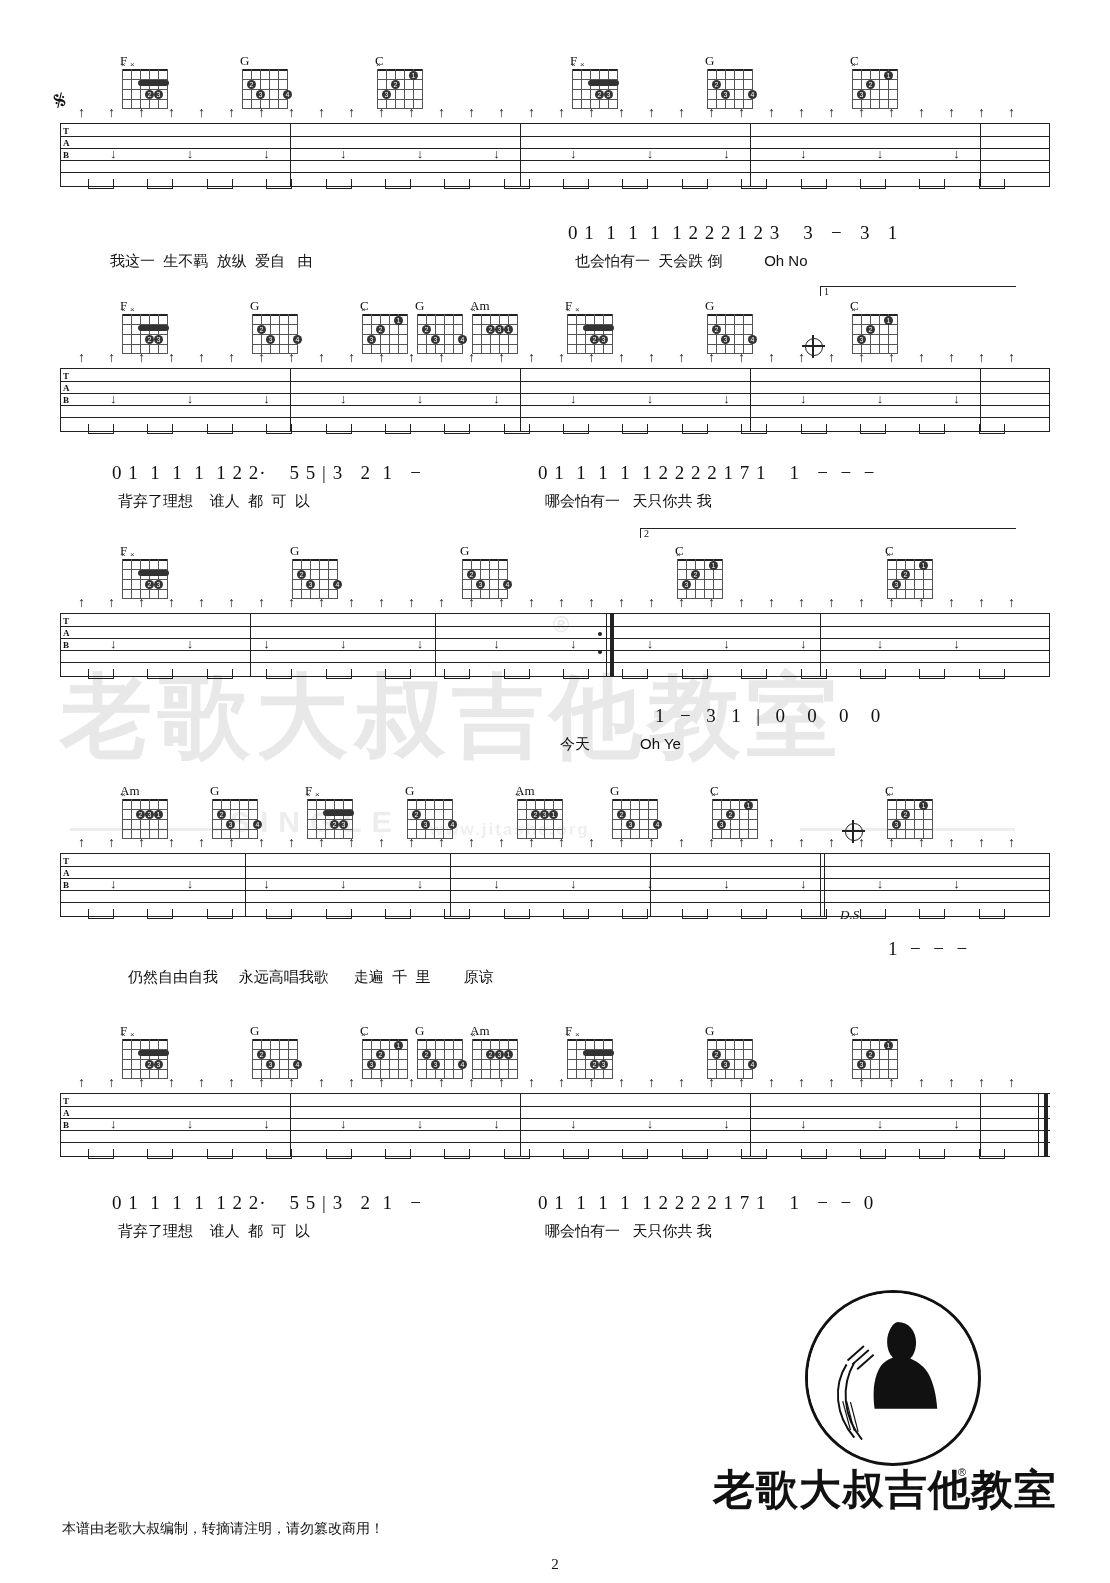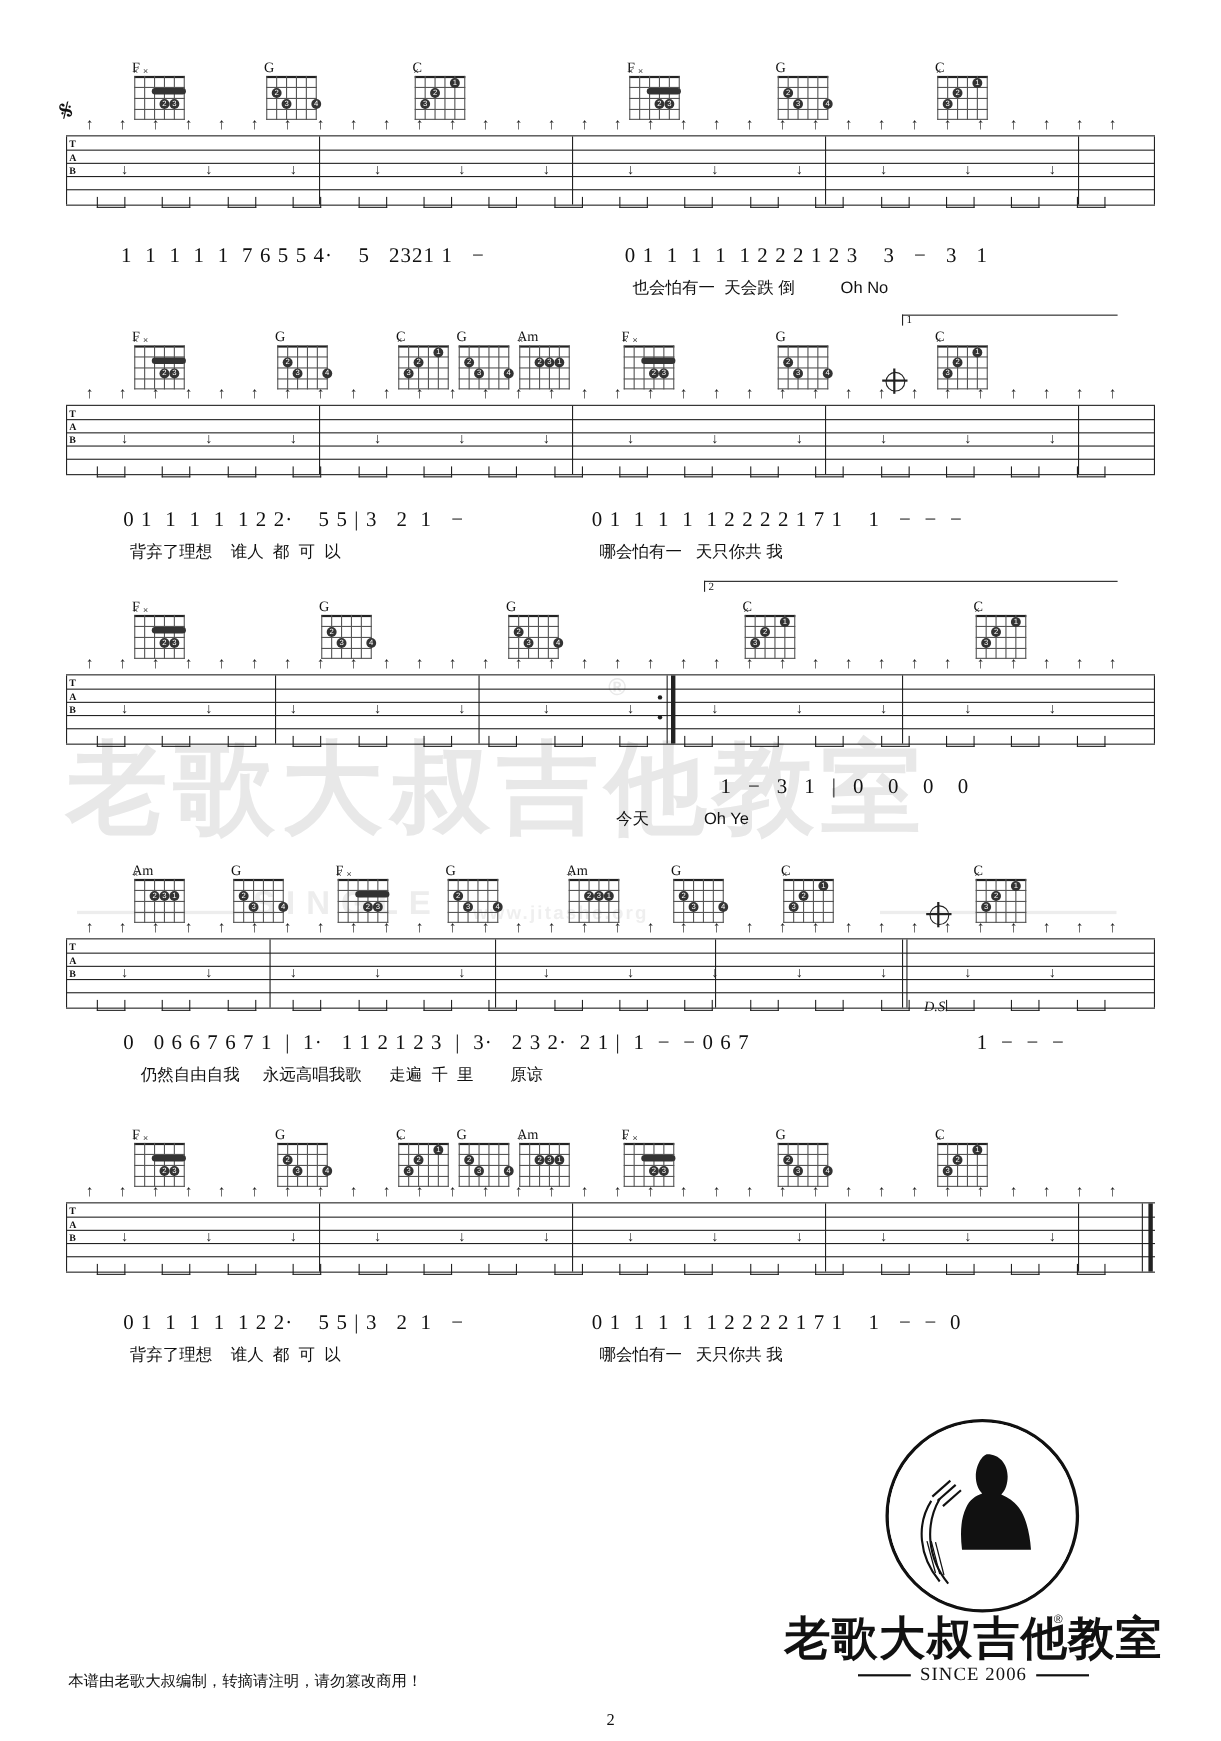--- a/index.html
+++ b/index.html
@@ -1190,33 +1190,32 @@
       <div class="arrow dn" style="left: 416.667px; top: 1119px;">↓</div>
       <div class="arrow dn" style="left: 493.333px; top: 1119px;">↓</div>
       <div class="arrow dn" style="left: 570px; top: 1119px;">↓</div>
       <div class="arrow dn" style="left: 646.667px; top: 1119px;">↓</div>
       <div class="arrow dn" style="left: 723.333px; top: 1119px;">↓</div>
       <div class="arrow dn" style="left: 800px; top: 1119px;">↓</div>
       <div class="arrow dn" style="left: 876.667px; top: 1119px;">↓</div>
       <div class="arrow dn" style="left: 953.333px; top: 1119px;">↓</div>
     </div>
 
-  <div class="numrow" style="left:110px;top:222px;letter-spacing:1px;">1  1  1  1  1  7 6 5 5 4·    5   2321 1   −</div>
   <div class="numrow" style="left:568px;top:222px;letter-spacing:1px;">0 1  1  1  1  1 2 2 2 1 2 3    3   −   3   1</div>
+  <div class="lyricrow" style="left:110px;top:252px;">我这一  生不羁  放纵  爱自   由</div>
   <div class="lyricrow" style="left:575px;top:252px;">也会怕有一  天会跌 倒          Oh No</div>
 
   <div class="numrow" style="left:112px;top:462px;letter-spacing:1px;">0 1  1  1  1  1 2 2·    5 5 | 3   2  1   −</div>
   <div class="numrow" style="left:538px;top:462px;letter-spacing:1px;">0 1  1  1  1  1 2 2 2 2 1 7 1    1   −  −  −</div>
   <div class="lyricrow" style="left:118px;top:492px;">背弃了理想    谁人  都  可  以</div>
   <div class="lyricrow" style="left:545px;top:492px;">哪会怕有一   天只你共 我</div>
 
   <div class="numrow" style="left:655px;top:705px;letter-spacing:2px;">1  −  3  1  |  0   0   0   0</div>
   <div class="lyricrow" style="left:560px;top:735px;">今天            Oh Ye</div>
 
-  <div class="numrow" style="left:112px;top:938px;letter-spacing:1px;">0   0 6 6 7 6 7 1  |  1·   1 1 2 1 2 3  |  3·   2 3 2·  2 1 |  1  −  − 0 6 7</div>
   <div class="numrow" style="left:888px;top:938px;letter-spacing:1px;">1  −  −  −</div>
   <div class="lyricrow" style="left:128px;top:968px;">仍然自由自我     永远高唱我歌      走遍  千  里        原谅</div>
 
   <div class="numrow" style="left:112px;top:1192px;letter-spacing:1px;">0 1  1  1  1  1 2 2·    5 5 | 3   2  1   −</div>
   <div class="numrow" style="left:538px;top:1192px;letter-spacing:1px;">0 1  1  1  1  1 2 2 2 2 1 7 1    1   −  −  0</div>
   <div class="lyricrow" style="left:118px;top:1222px;">背弃了理想    谁人  都  可  以</div>
   <div class="lyricrow" style="left:545px;top:1222px;">哪会怕有一   天只你共 我</div>
 
   <div class="ending" style="left:820px;top:286px;width:195px;">
     <span>1</span>
@@ -1242,19 +1241,18 @@
         <g stroke="#111" stroke-width="1.2">
           <path d="M44 142 L36 112"></path>
             <path d="M48 143 L40 112"></path>
           <path d="M52 144 L44 113"></path>
         </g>
         <path d="M30 158 h110" stroke="#111" stroke-width="0" fill="none"></path>
       </svg>
     </div>
     <div class="reg">®</div>
     <div class="title">老歌大叔吉他教室</div>
-    <div class="since"><span class="bar"></span><span>SINCE 2006</span><span class="bar"></span></div>
   </div>
 
   <div class="footnote">本谱由老歌大叔编制，转摘请注明，请勿篡改商用！</div>
   <div class="pagenum">2</div>
 
 </div>
 
 </body></html>

